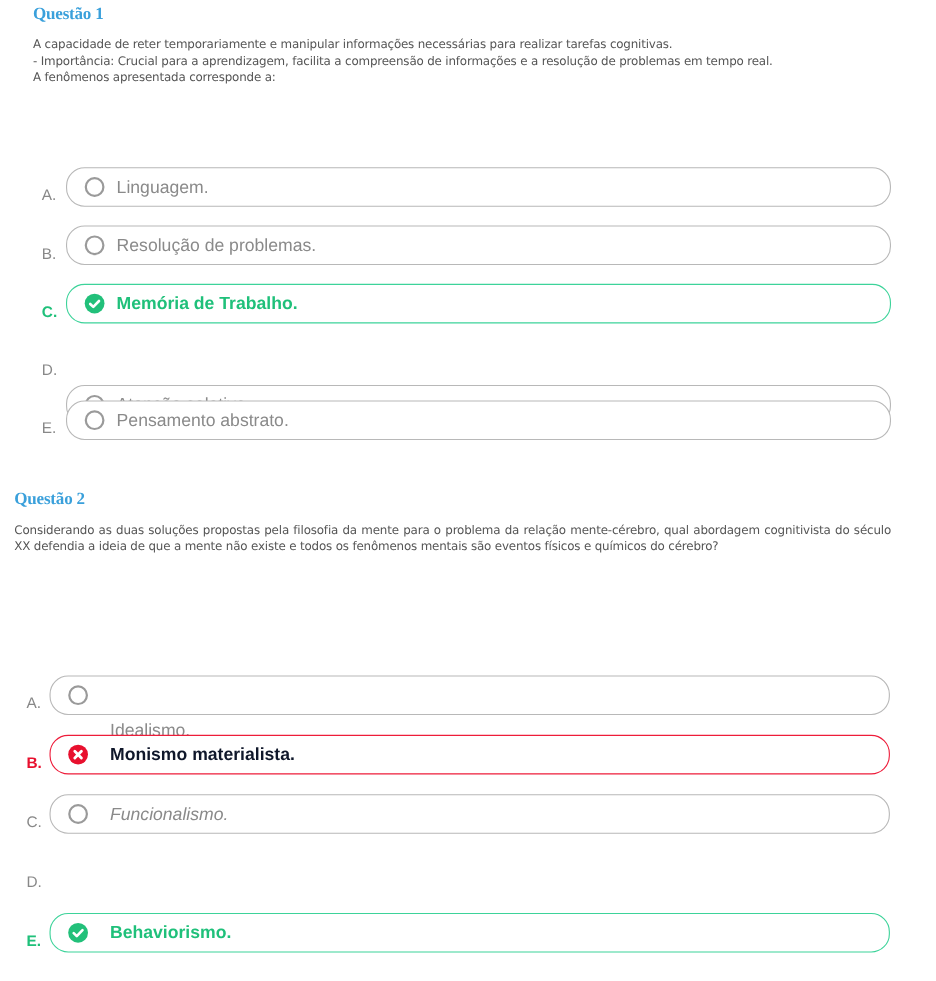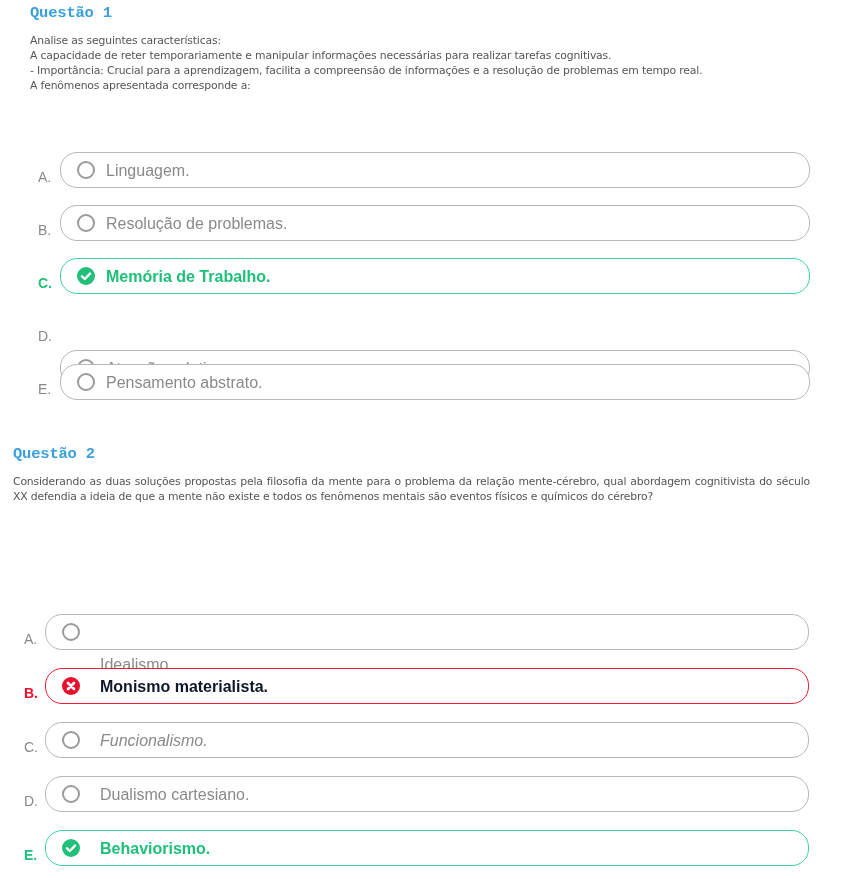--- a/index.html
+++ b/index.html
@@ -1,18 +1,18 @@
 <!DOCTYPE html>
 <html><head>
 <meta charset="utf-8">
 <style>
   html, body { margin: 0; padding: 0; background: #ffffff; }
   body { width: 851px; height: 892px; position: relative; overflow: hidden; font-family: "DejaVu Sans", sans-serif; }
   .question { position: absolute; left: 0; width: 851px; }
-  .q-title { position: absolute; font-family: Liberation Mono, monospace; font-weight: bold; font-size: 15.5px; color: #3aa0db; letter-spacing: -0.2px; }
+  .q-title { position: absolute; font-family: Liberation Serif, serif; font-weight: bold; font-size: 15.5px; color: #3aa0db; letter-spacing: -0.2px; }
   .q-body { position: absolute; font-family: "DejaVu Sans", sans-serif; font-size: 10.8px; line-height: 15px; color: #555555; text-align: justify; letter-spacing: -0.15px; }
   .q-body p { margin: 0; }
   .opt { position: absolute; height: 36px; }
   .opt-letter { position: absolute; font-family: "Liberation Sans", sans-serif; font-size: 14px; color: #888888; bottom: 3px; }
   .opt-pill { position: absolute; top: 0; height: 34px; border: 1px solid #b8b8b8; border-radius: 17px; background: #fff; cursor: pointer; box-sizing: content-box; }
   .opt-pill.correct { border-color: #3dd39a; }
   .opt-pill.wrong { border-color: #ee1c3a; }
   .opt-icon { position: absolute; left: 16px; top: 8px; width: 18px; height: 18px; box-sizing: border-box; border-radius: 50%; }
   .opt-icon.radio { border: 2px solid #9a9a9a; }
   .opt-icon.ok { background: #22c07a; }
@@ -23,21 +23,20 @@
   .opt-text.wrong { color: #0f172a; font-weight: bold; }
   .opt-letter.correct { color: #1fc07a; font-weight: bold; }
   .opt-letter.wrong { color: #e8102e; font-weight: bold; }
 </style>
 </head>
 <body>
 
 <section class="question" style="top:0;">
   <div class="q-title" style="left:30px; top:4px;">Questão 1</div>
   <div class="q-body" style="left:30px; top:33px; width:780px;">
-    <p>Analise as seguintes características:</p>
     <p>A capacidade de reter temporariamente e manipular informações necessárias para realizar tarefas cognitivas.</p>
     <p>- Importância: Crucial para a aprendizagem,  facilita a compreensão de informações e a resolução de problemas em tempo real.</p>
     <p>A fenômenos apresentada corresponde a:</p>
   </div>
 
   <div class="opt" style="left:0; top:152px; width:851px;">
     <span class="opt-letter" style="left:38px;">A.</span>
     <div class="opt-pill" style="left:60px; width:748px;">
       <span class="opt-icon radio"></span>
       <span class="opt-text">Linguagem.</span>
@@ -110,24 +109,20 @@
   <div class="opt" style="left:0; top:722px; width:851px;">
     <span class="opt-letter" style="left:24px;">C.</span>
     <div class="opt-pill" style="left:45px; width:762px;">
       <span class="opt-icon radio"></span>
       <span class="opt-text" style="left:54px;font-style:italic;">Funcionalismo.</span>
     </div>
   </div>
 
   <div class="opt" style="left:0; top:776px; width:851px;">
     <span class="opt-letter" style="left:24px;">D.</span>
-    <div class="opt-pill" style="left:45px; width:762px;">
-      <span class="opt-icon radio"></span>
-      <span class="opt-text" style="left:54px;">Dualismo cartesiano.</span>
-    </div>
   </div>
 
   <div class="opt" style="left:0; top:830px; width:851px;">
     <span class="opt-letter correct" style="left:24px;">E.</span>
     <div class="opt-pill correct" style="left:45px; width:762px;">
       <span class="opt-icon ok">
         <svg width="18" height="18" viewBox="0 0 18 18">
             <path d="M5 9.3 L7.8 12 L13 6.6" fill="none" stroke="#ffffff" stroke-width="2.4" stroke-linecap="round" stroke-linejoin="round"></path>
           </svg>
       </span>

